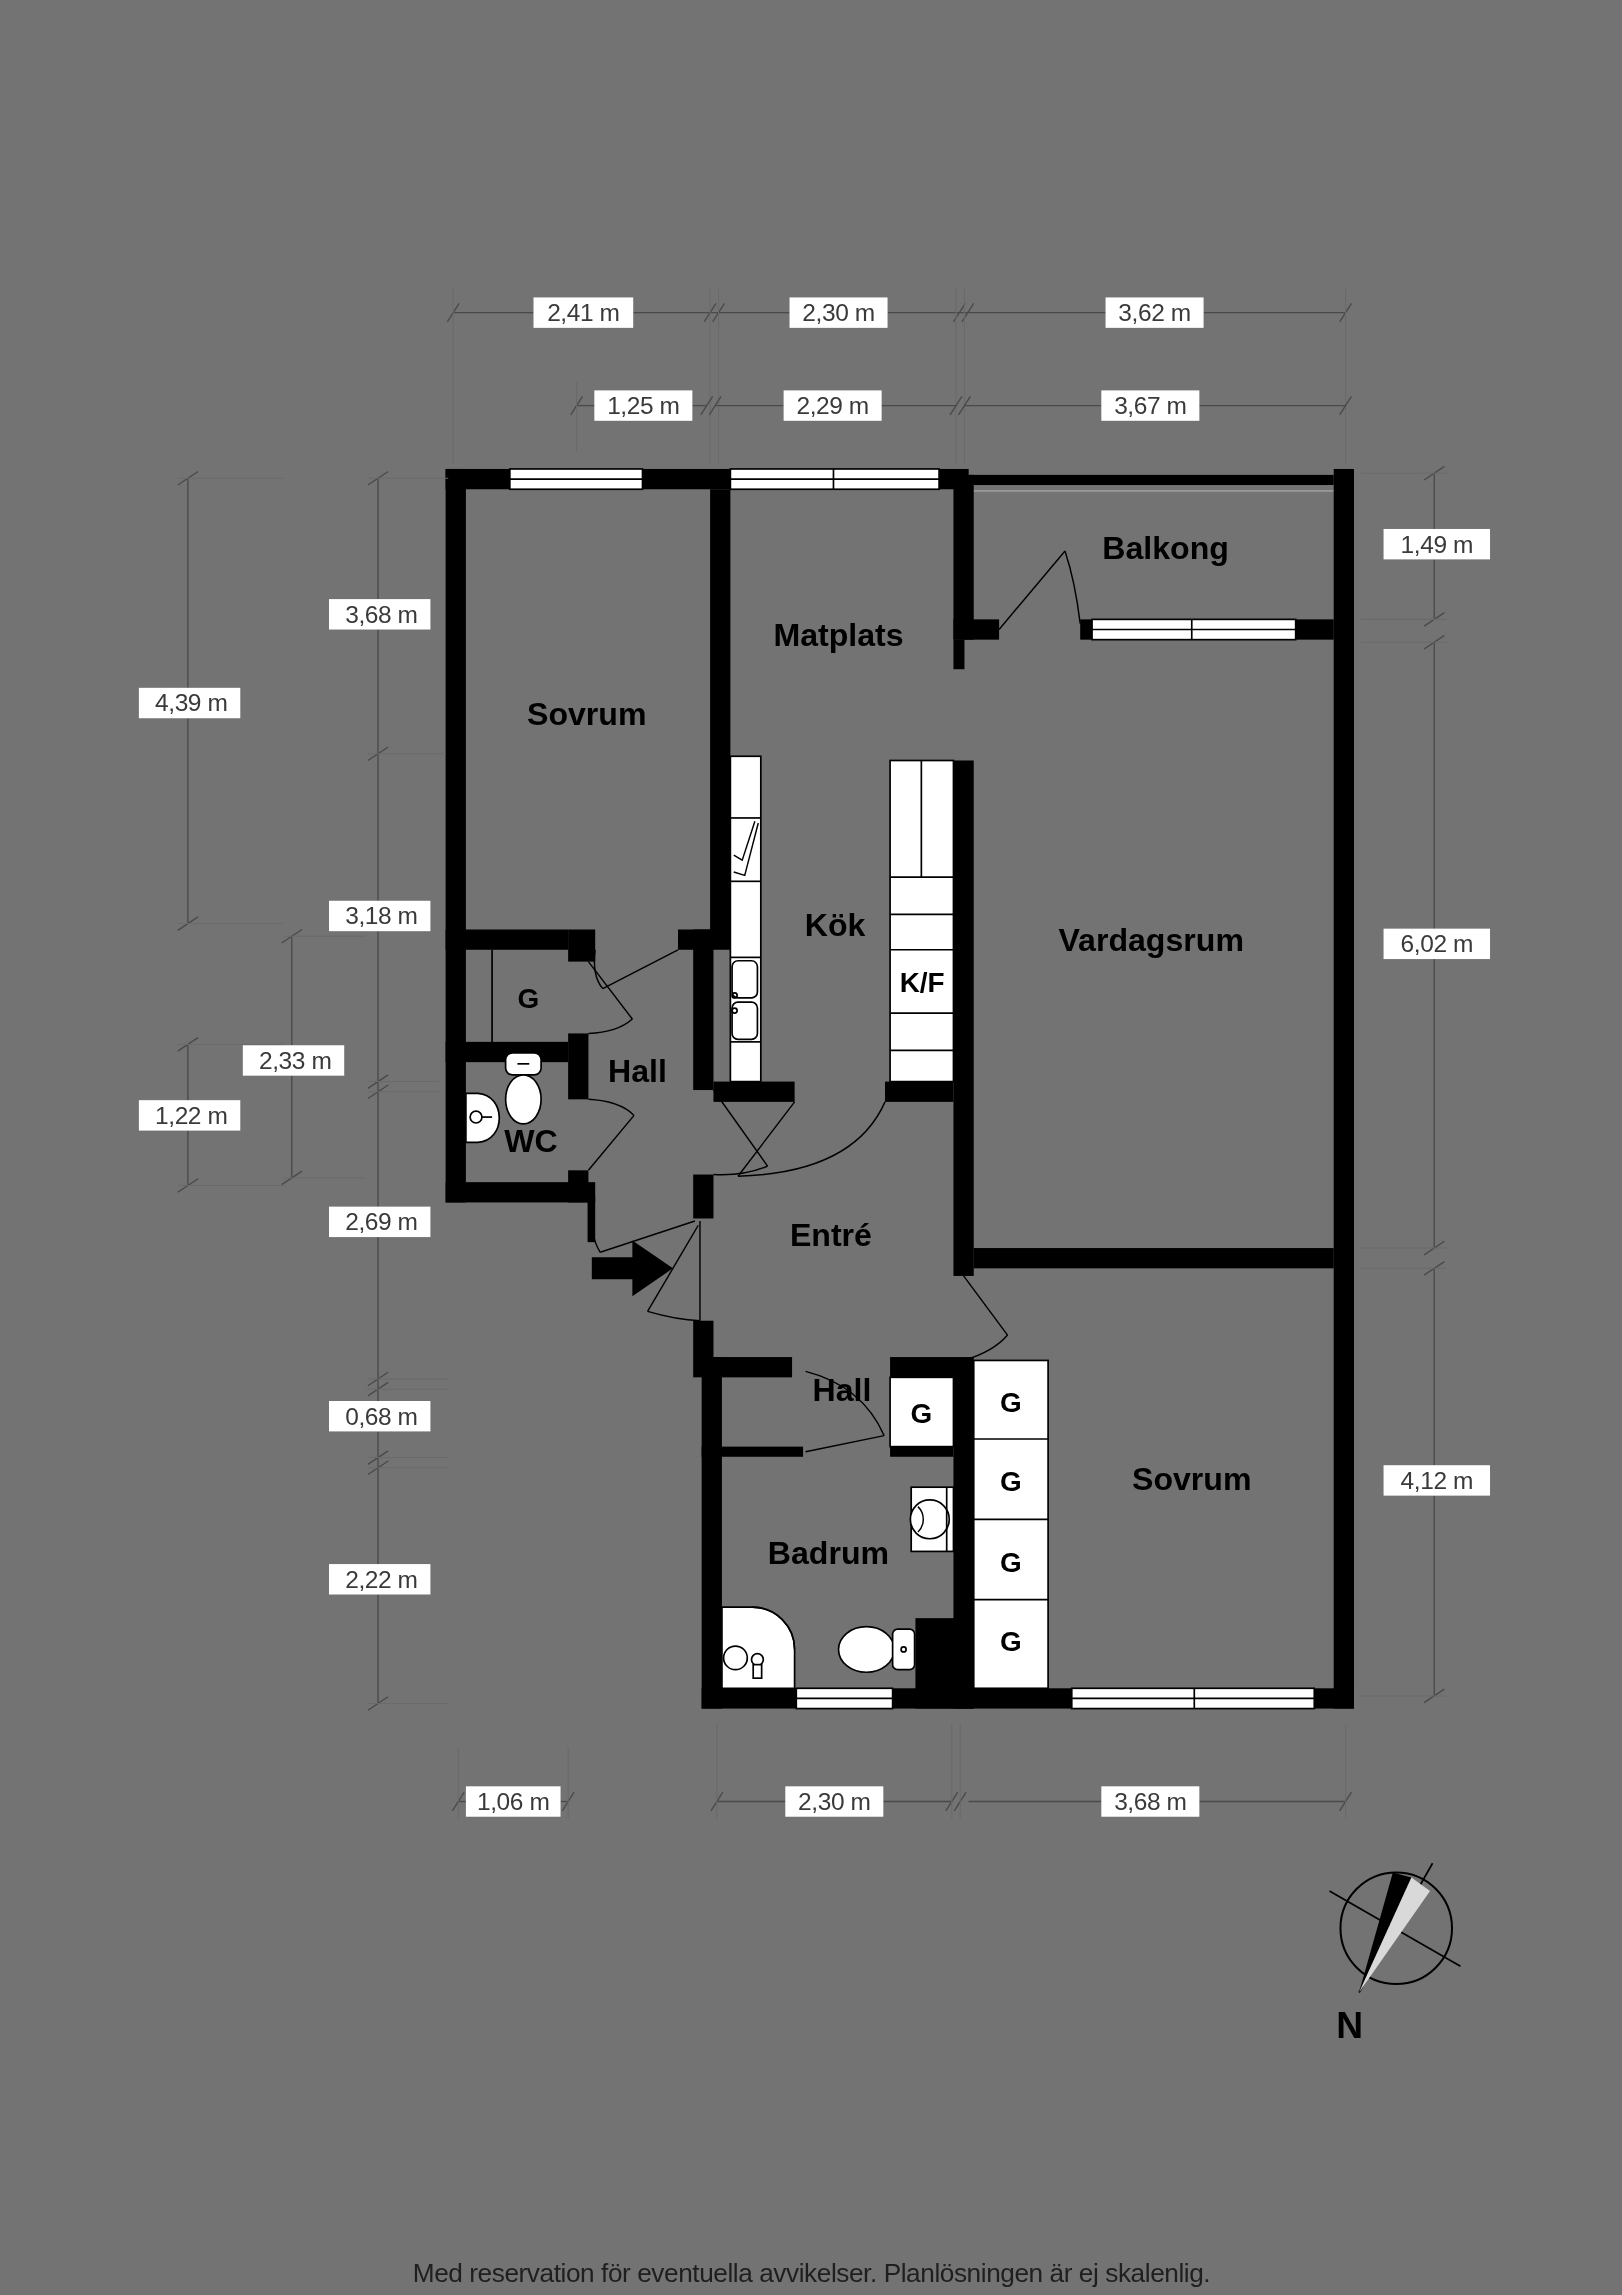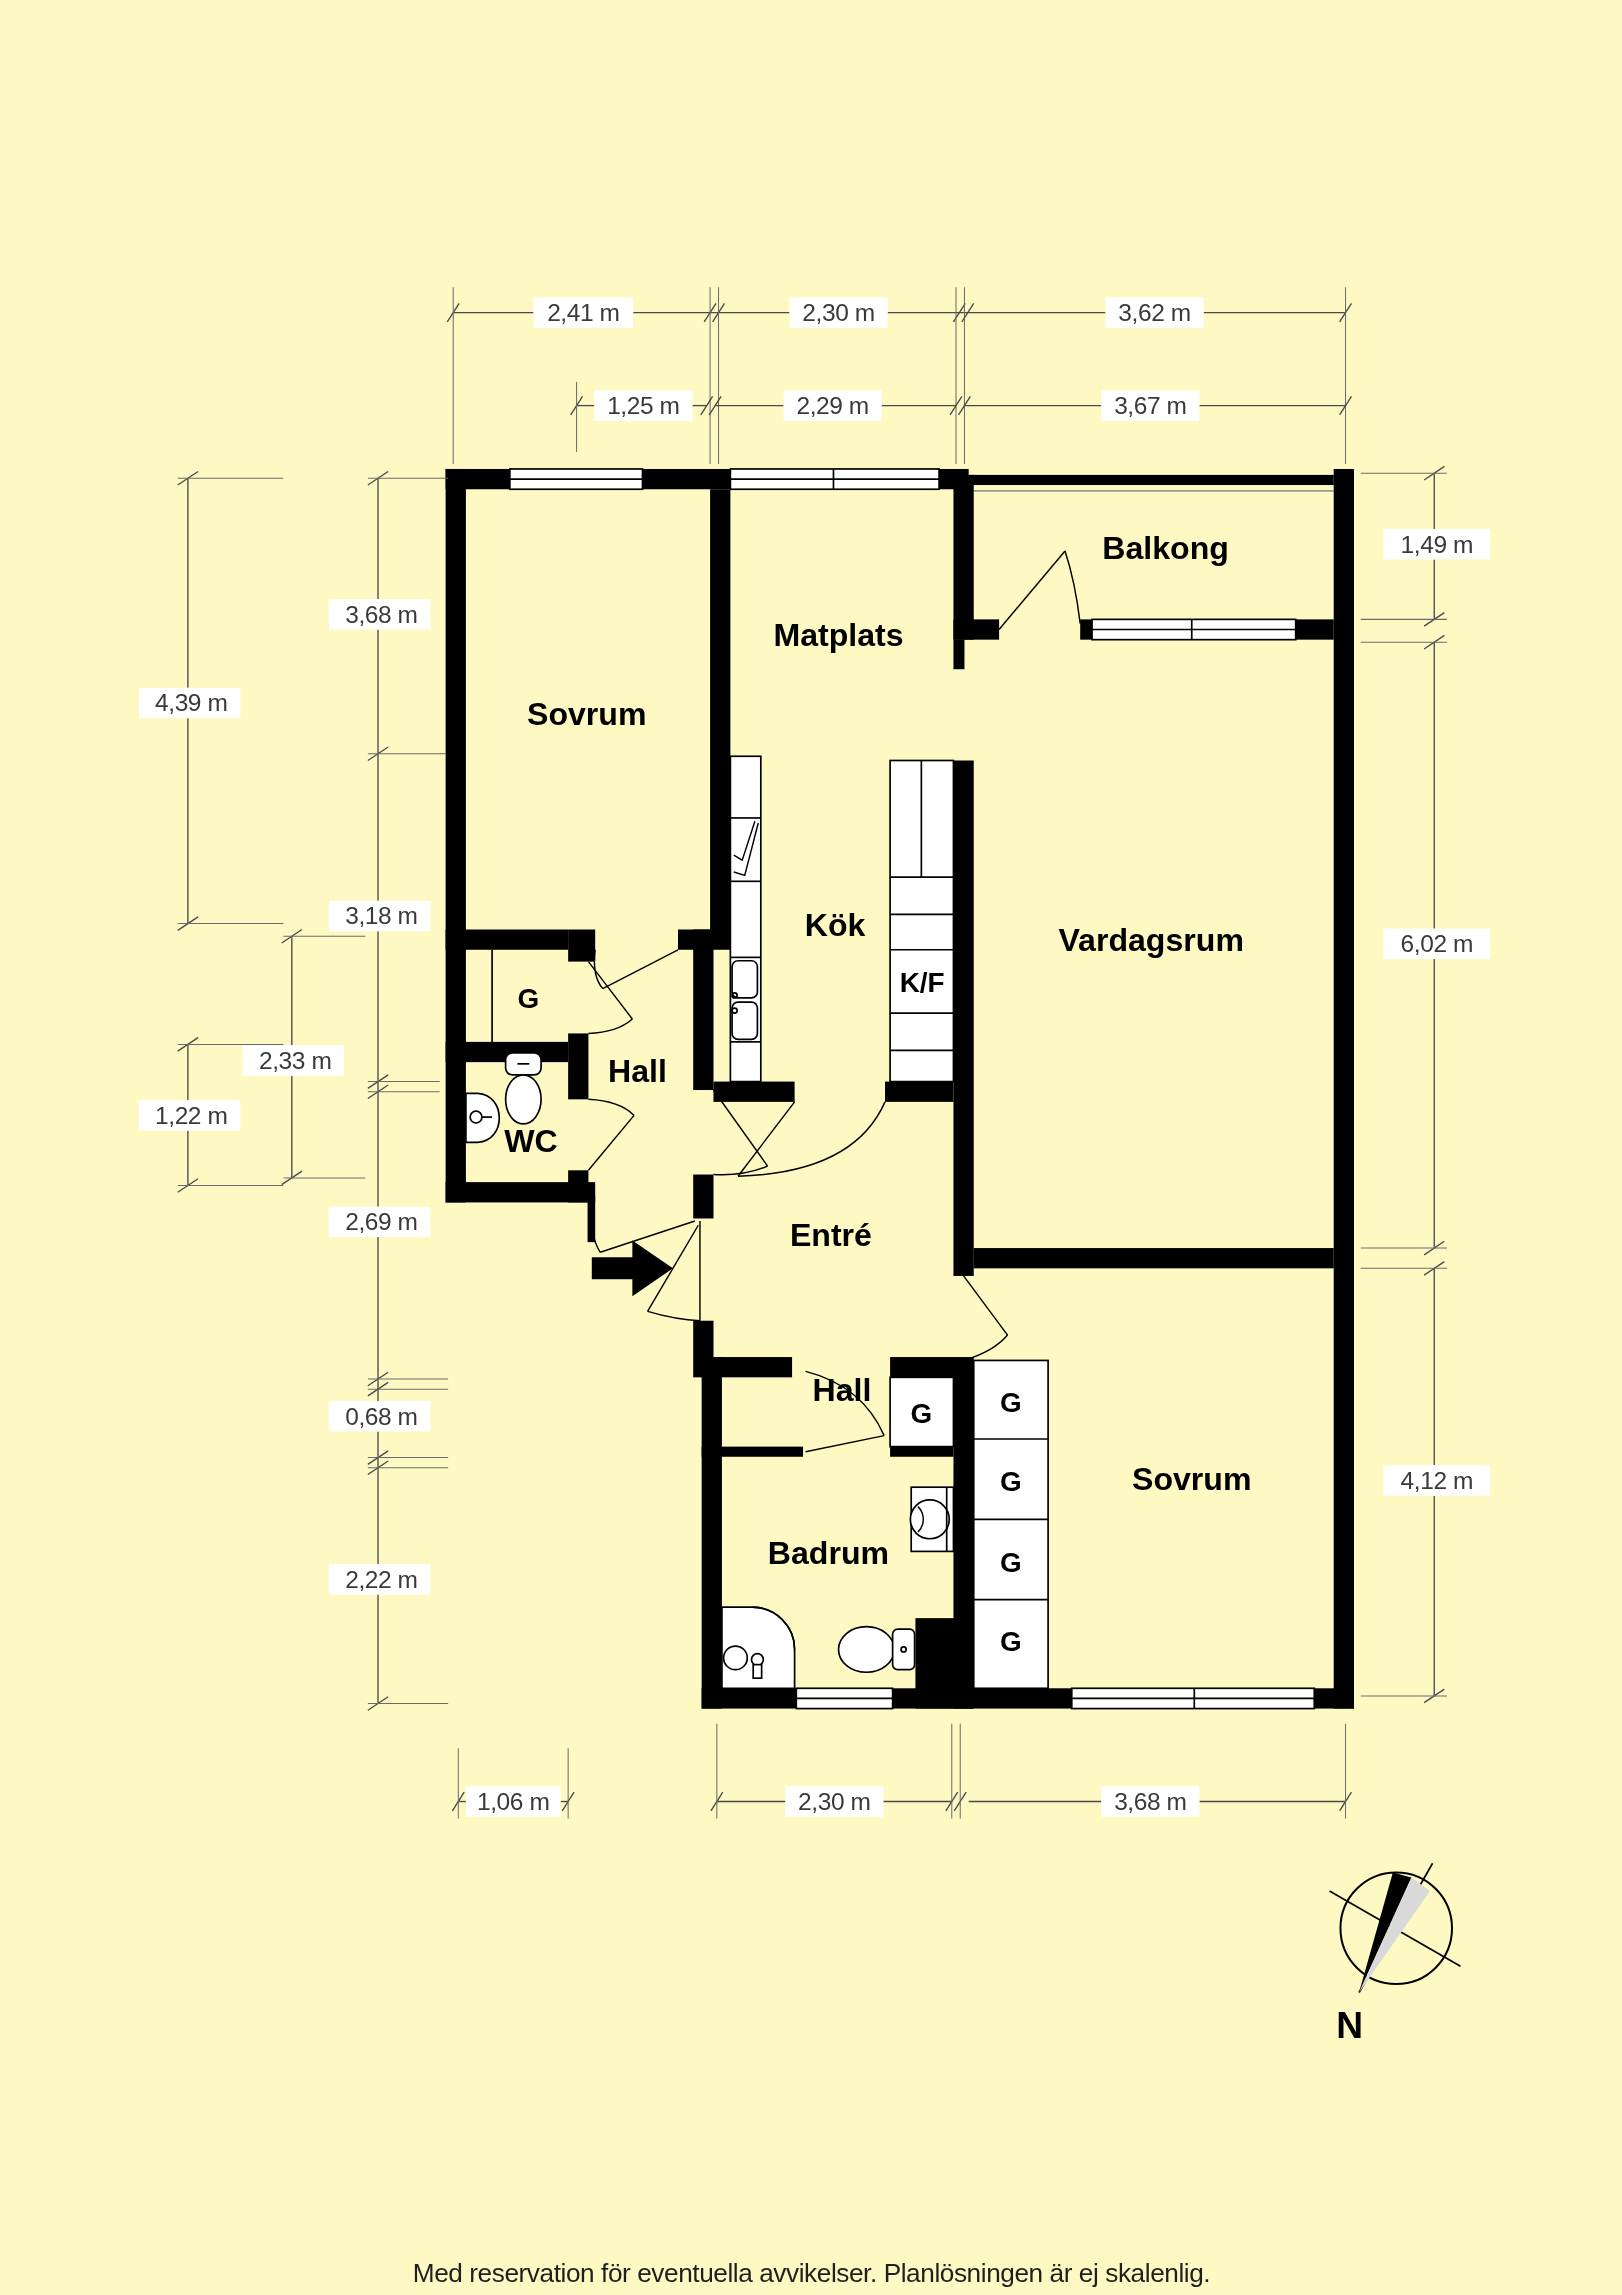--- a/index.html
+++ b/index.html
@@ -1,16 +1,16 @@
 <!DOCTYPE html>
 <html style="font-size:13.5px"><head>
 <meta charset="utf-8">
 <style>
   html,body{margin:0;padding:0;background:#fff;}
-  .page{position:relative;width:1623px;height:2295px;background:#fef9c3;overflow:hidden;
+  .page{position:relative;width:1623px;height:2295px;background:#737373;overflow:hidden;
         font-family:"Liberation Sans",sans-serif;}
   svg{position:absolute;left:0;top:0;}
   .wall{fill:#000;stroke:none;}
   .thin{fill:#fff;stroke:#000;stroke-width:2;}
   .thinln{fill:none;stroke:#000;stroke-width:2;}
   .door{fill:none;stroke:#000;stroke-width:1.7;}
   .dim{stroke:#4a4a4a;stroke-width:1.6;fill:none;}
   .ext{stroke:#6a6a6a;stroke-width:1.2;fill:none;}
   .lblbg{fill:#fff;stroke:none;}
   .dimtxt{font:300 29px "Liberation Sans",sans-serif;fill:#3a3a3a;text-anchor:middle;letter-spacing:-0.5px;}

